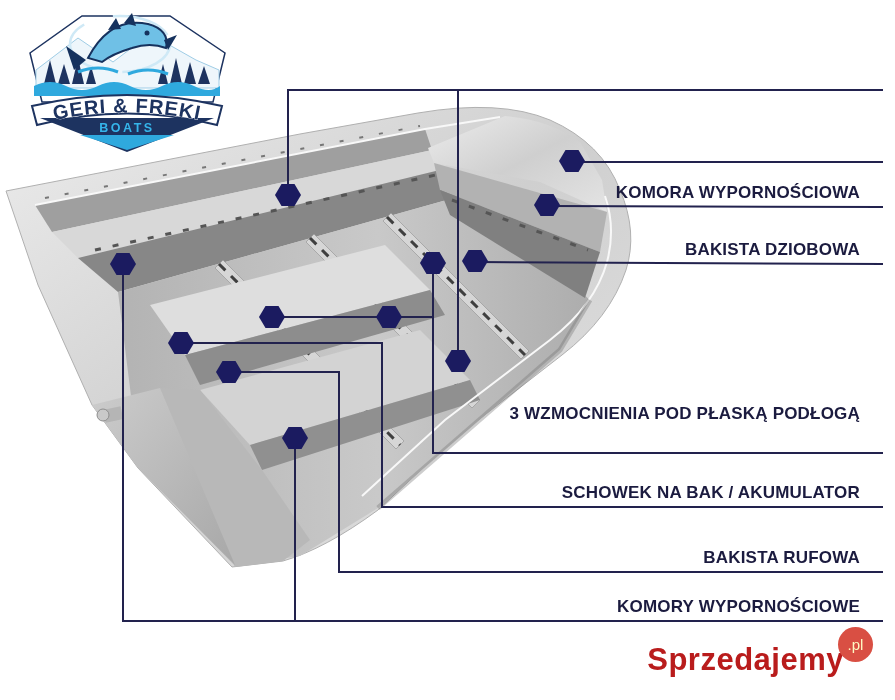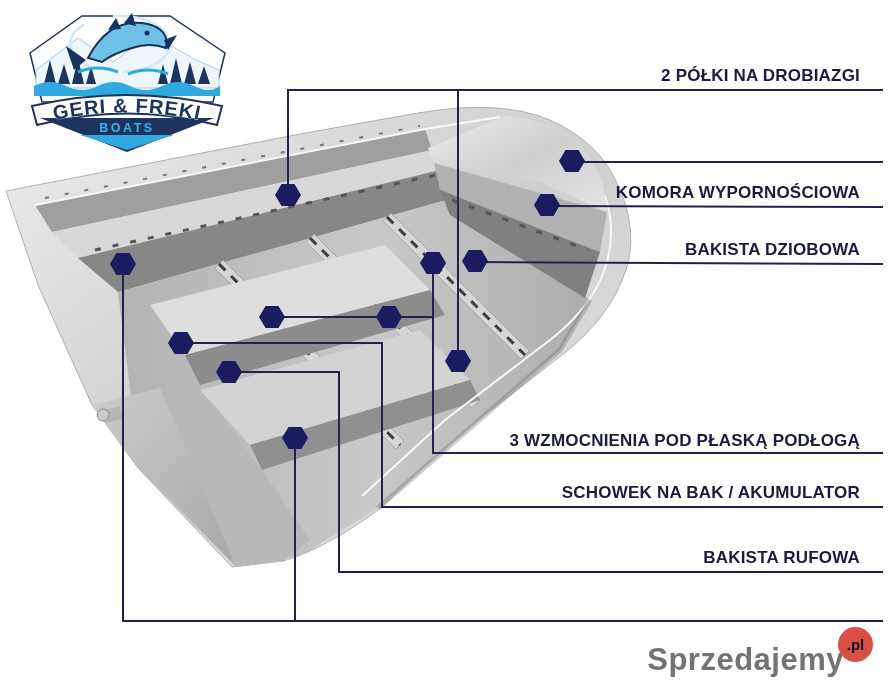--- a/index.html
+++ b/index.html
@@ -3,24 +3,24 @@
 <meta charset="utf-8">
 <style>
   html,body{margin:0;padding:0;background:#ffffff;}
   #stage{position:relative;width:895px;height:700px;background:#ffffff;overflow:hidden;
          font-family:"Liberation Sans", sans-serif;}
   #scene{position:absolute;left:0;top:0;}
   .label{position:absolute;right:35px;white-space:nowrap;text-align:right;
          color:#1b1b3f;font-weight:bold;font-size:17px;line-height:20px;letter-spacing:.2px;}
   #logo{position:absolute;left:20px;top:8px;}
   .watermark{position:absolute;right:16px;bottom:12px;height:46px;}
-  .wm-text{color:#737373;font-size:31px;font-weight:bold;letter-spacing:.5px;
+  .wm-text{color:#b91c1c;font-size:31px;font-weight:bold;letter-spacing:.5px;
            text-shadow:0 0 1px #ffffff;vertical-align:bottom;}
   .wm-badge{display:inline-block;width:35px;height:35px;border-radius:50%;
-            background:#d94f43;color:#0f172a;font-size:15px;font-weight:bold;
+            background:#d94f43;color:#fef9c3;font-size:15px;font-weight:normal;
             text-align:center;line-height:35px;position:relative;top:-16px;left:-6px;}
 </style>
 </head>
 <body>
 
 <div id="stage">
 
   <svg id="scene" width="895" height="700" viewBox="0 0 895 700">
     <defs>
       <linearGradient id="gBright" x1="0" y1="0" x2="1" y2="1">
@@ -145,24 +145,24 @@
     <path d="M12,98 Q107,76 202,98 L197,117 Q107,94 17,117 Z" fill="#ffffff" stroke="#1d3360" stroke-width="2"></path>
     <polygon points="20,110 194,110 107,144" fill="#1d3360"></polygon>
     <polygon points="60,127 154,127 107,142" fill="#2fa9de"></polygon>
     <path id="logoArc" d="M18,116 Q107,93 196,116" fill="none" stroke="none"></path>
     <text font-family="Liberation Sans, sans-serif" font-size="20" font-weight="bold" fill="#1d3360" stroke="#ffffff" stroke-width="0.6" paint-order="stroke" text-anchor="middle" letter-spacing="1">
       <textPath href="#logoArc" startOffset="50%">GERI &amp; FREKI</textPath>
     </text>
     <text x="107" y="124" text-anchor="middle" font-family="Liberation Sans, sans-serif" font-size="12.5" font-weight="bold" fill="#35b5ea" letter-spacing="2.5">BOATS</text>
   </svg>
 
-  <div class="label" style="top:66px;">2 PÓŁKI NA DROBIAZGI</div>
   <div class="label" style="top:240px;">BAKISTA DZIOBOWA</div>
   <div class="label" style="top:183px;">KOMORA WYPORNOŚCIOWA</div>
-  <div class="label" style="top:431px;">3 WZMOCNIENIA POD PŁASKĄ PODŁOGĄ</div>
+  <div class="label" style="top:404px;">3 WZMOCNIENIA POD PŁASKĄ PODŁOGĄ</div>
   <div class="label" style="top:548px;">BAKISTA RUFOWA</div>
   <div class="label" style="top:483px;">SCHOWEK NA BAK / AKUMULATOR</div>
+  <div class="label" style="top:597px;">KOMORY WYPORNOŚCIOWE</div>
 
   <div class="watermark">
     <span class="wm-text">Sprzedajemy</span><span class="wm-badge">.pl</span>
   </div>
 
 </div>
 
 </body></html>

